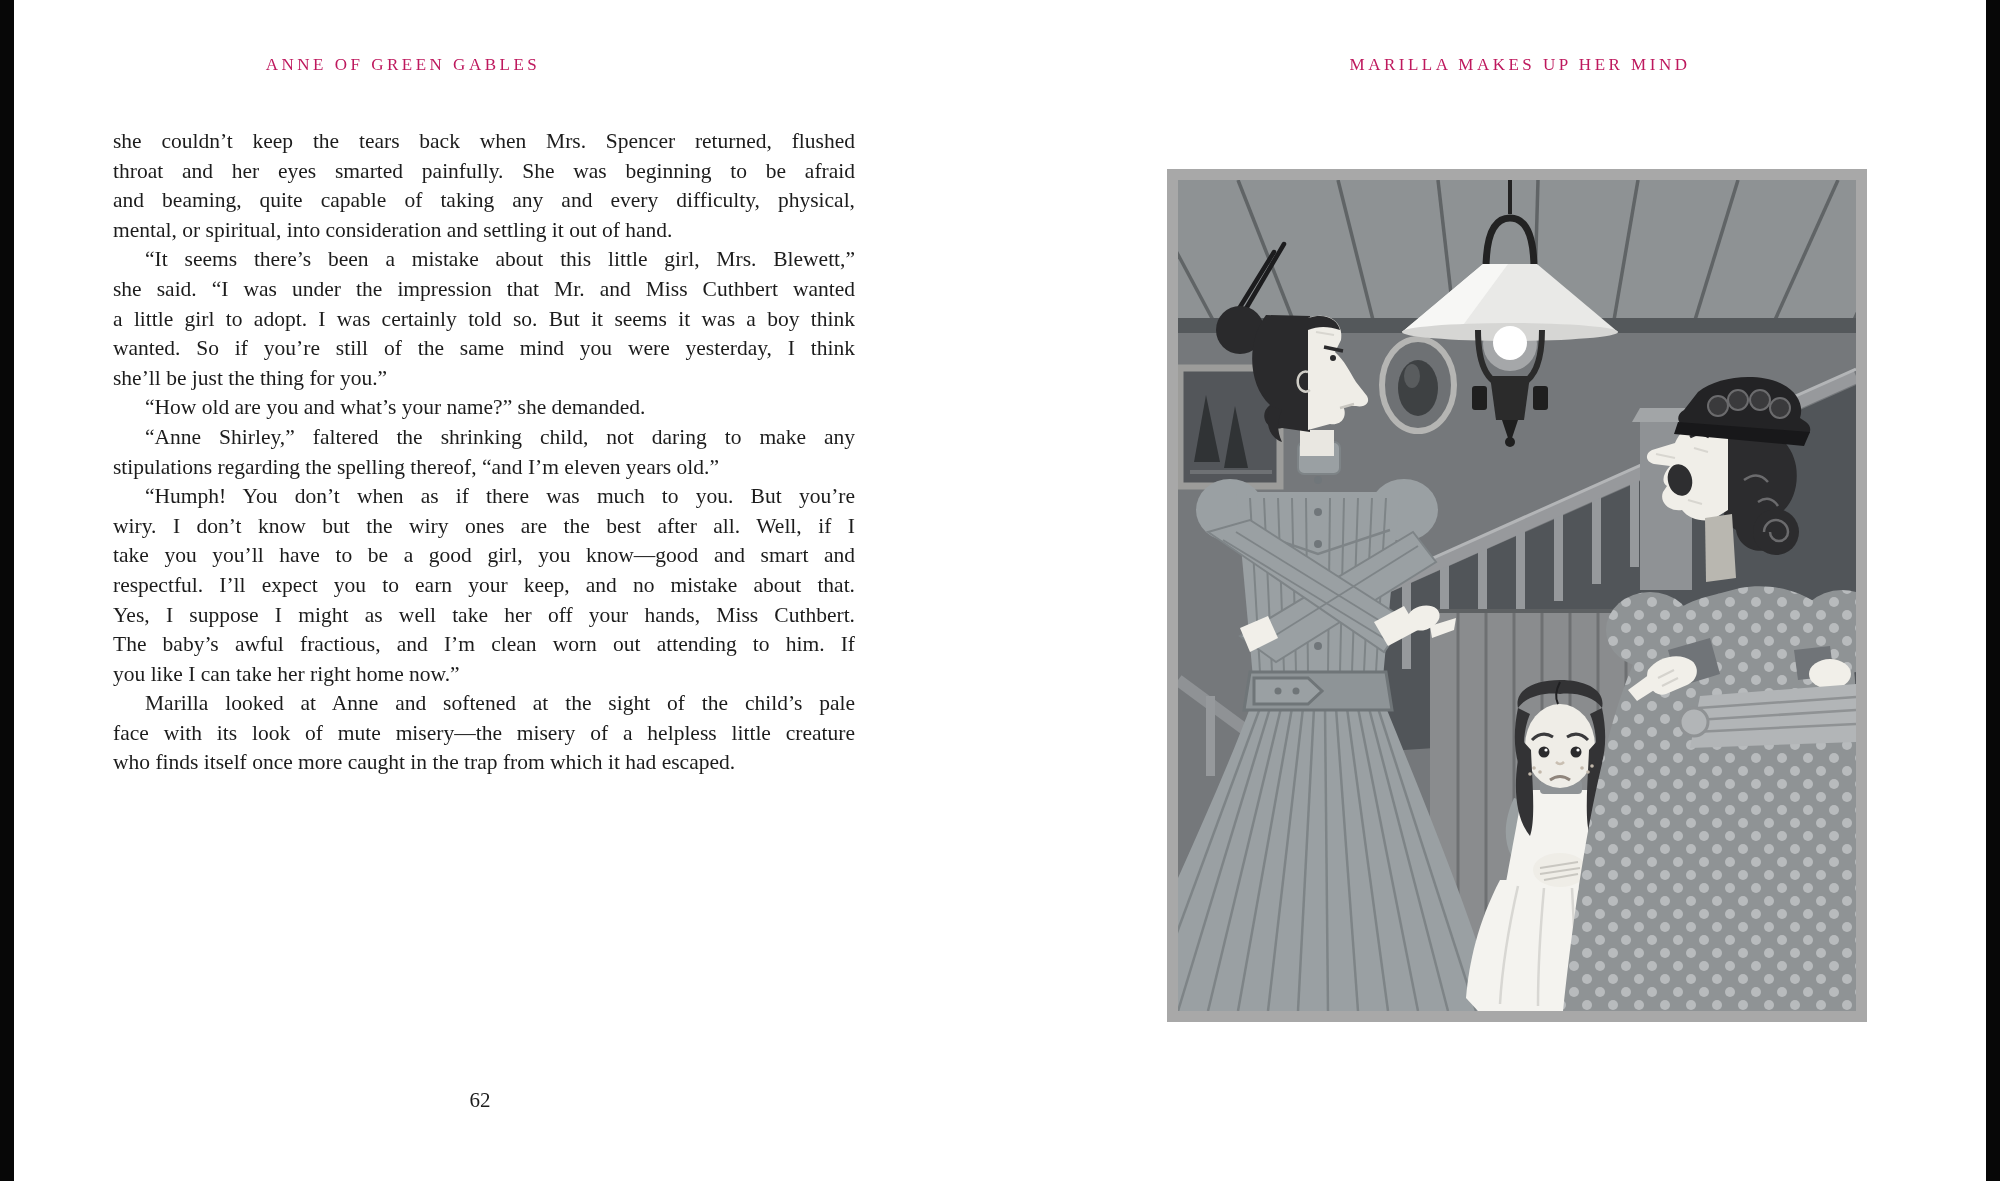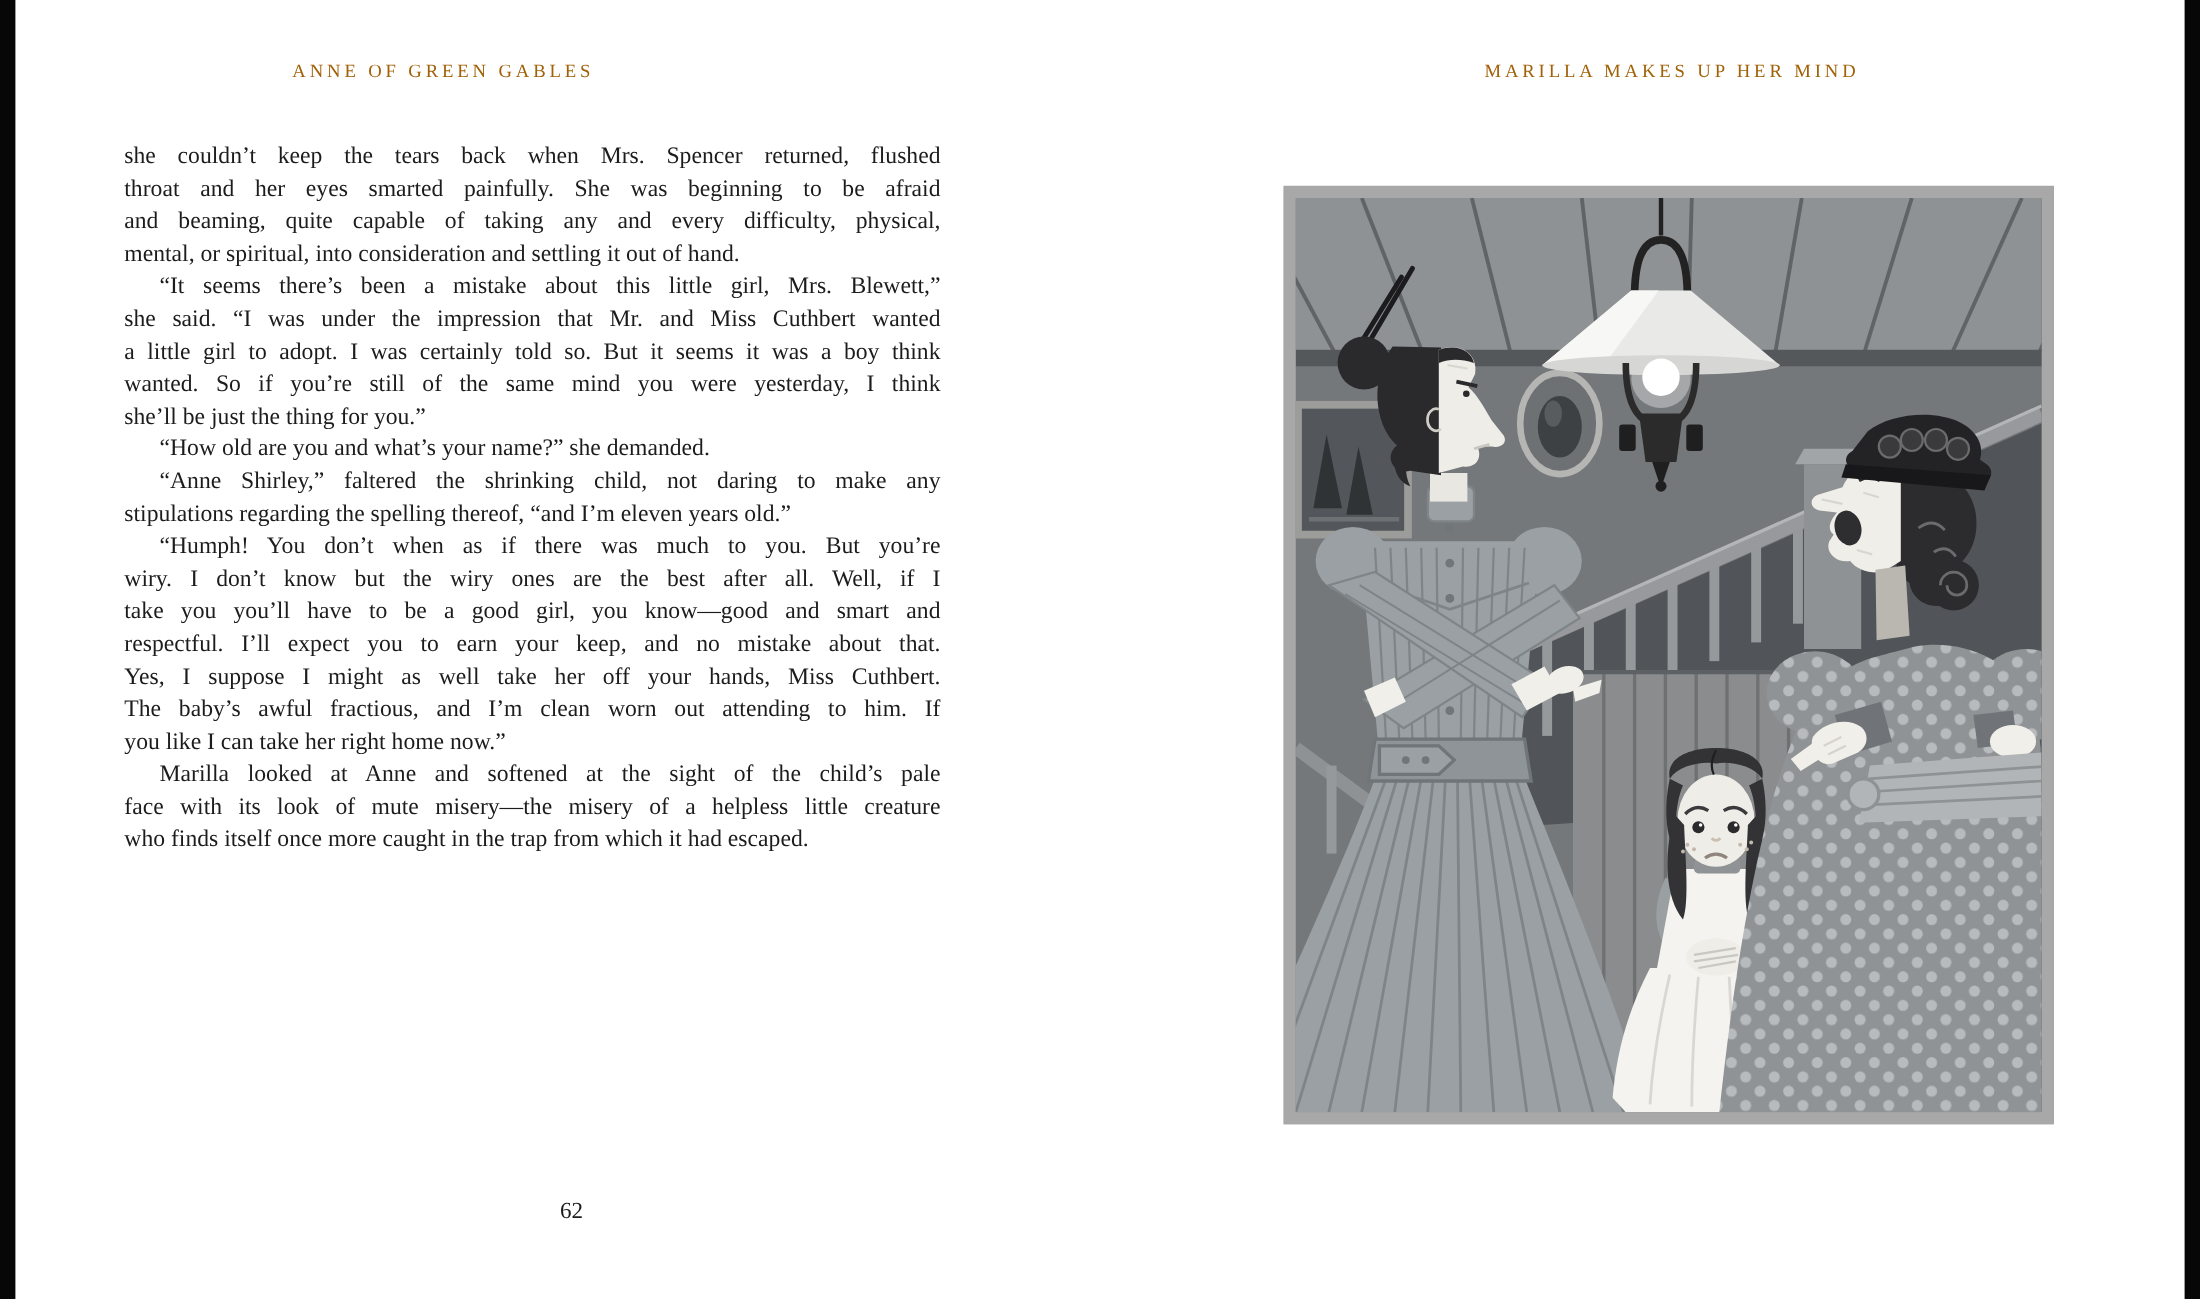--- a/index.html
+++ b/index.html
@@ -7,36 +7,36 @@
   .spread {
     position:relative; width:2000px; height:1181px; background:#ffffff;
     font-family:"Liberation Serif", serif; color:#1c1c1c; overflow:hidden;
   }
   .book-edge { position:absolute; top:0; bottom:0; width:14px; background:#070707; }
   .book-edge.left { left:0; }
   .book-edge.right { right:0; }
 
   .running-head {
     position:absolute; top:55px; font-size:17px; letter-spacing:3.5px;
-    text-align:center; color:#a16207; white-space:nowrap;
+    text-align:center; color:#be185d; white-space:nowrap;
   }
   .running-head.lh { left:113px; width:580px; }
   .running-head.rh { left:1170px; width:700px; }
 
   .body-text {
     position:absolute; left:113px; top:127px; width:742px;
     font-size:21.5px; line-height:29.6px; color:#1c1c1c;
   }
   .line { text-align:justify; text-align-last:justify; white-space:normal; }
   .line.last { text-align:left; text-align-last:left; }
   .line.ind { text-indent:32px; }
 
   .folio {
     position:absolute; left:430px; top:1088px; width:100px;
-    font-size:21px; text-align:right; color:#1c1c1c;
+    font-size:21px; text-align:center; color:#1c1c1c;
   }
 
   .illustration-frame {
     position:absolute; left:1167px; top:169px; width:700px; height:853px;
     border:11px solid #a8a8a8; background:#75787b;
   }
   .illustration-frame svg { display:block; }
 </style>
 </head>
 <body>

